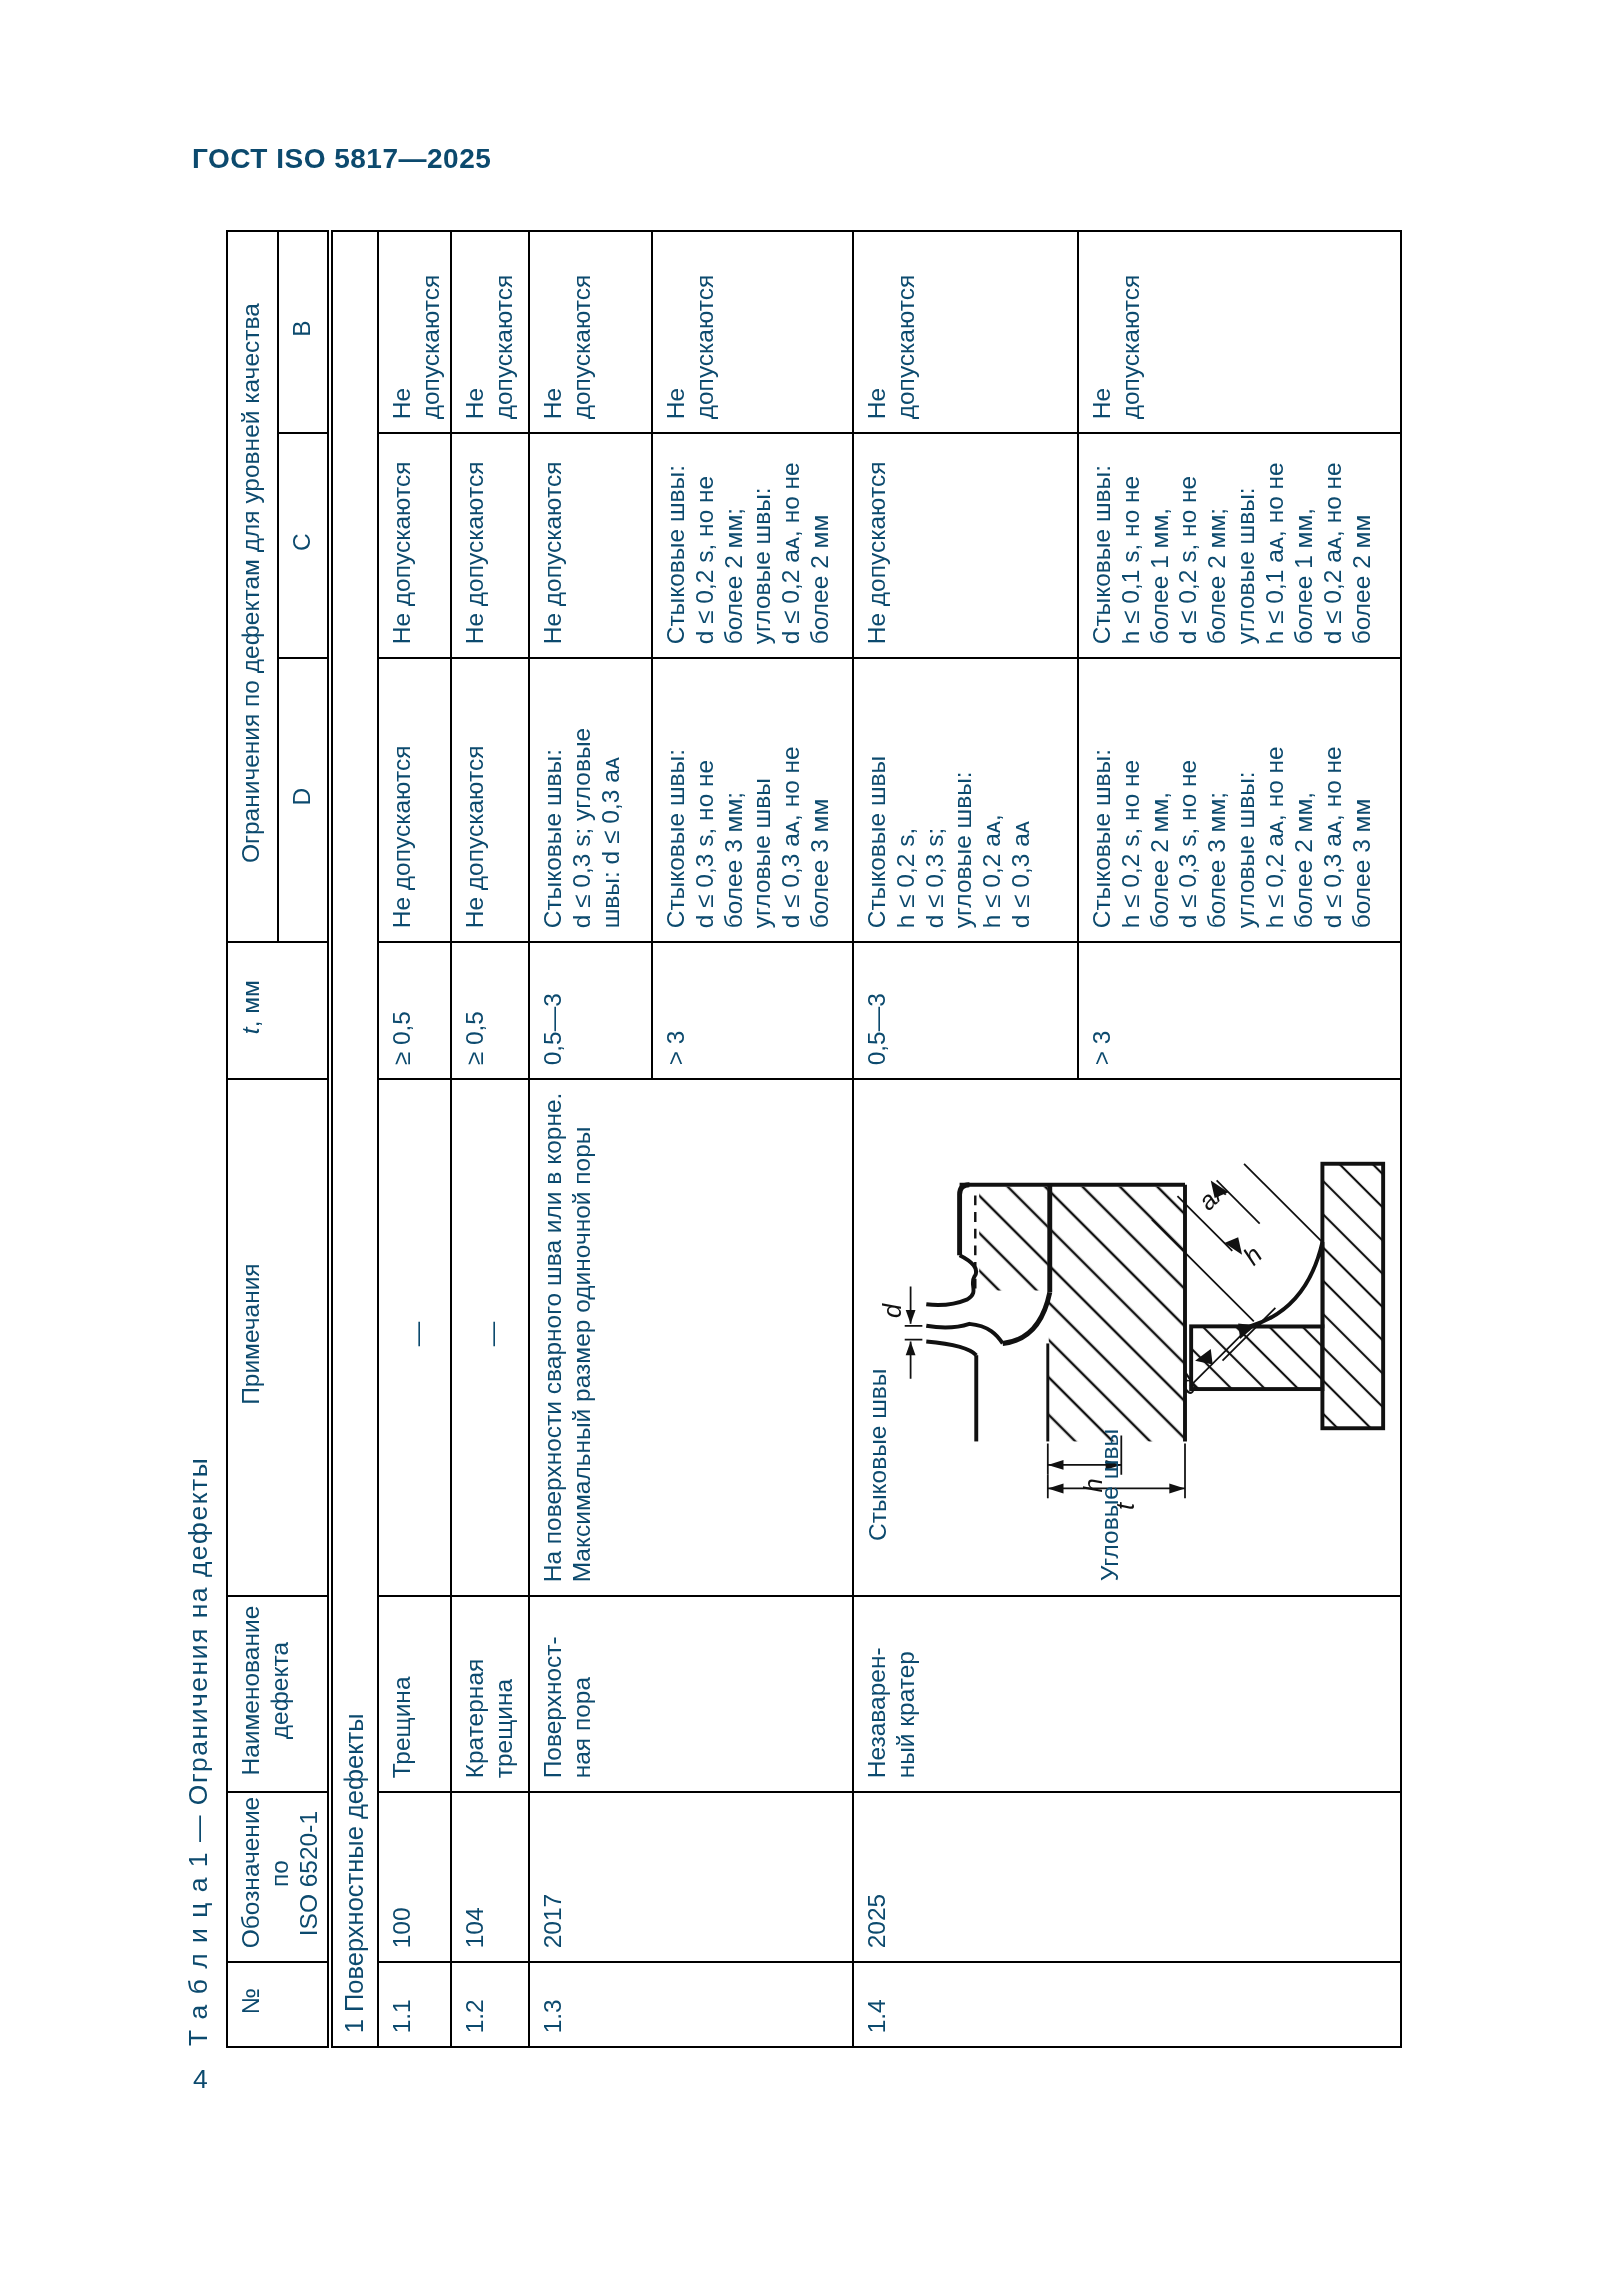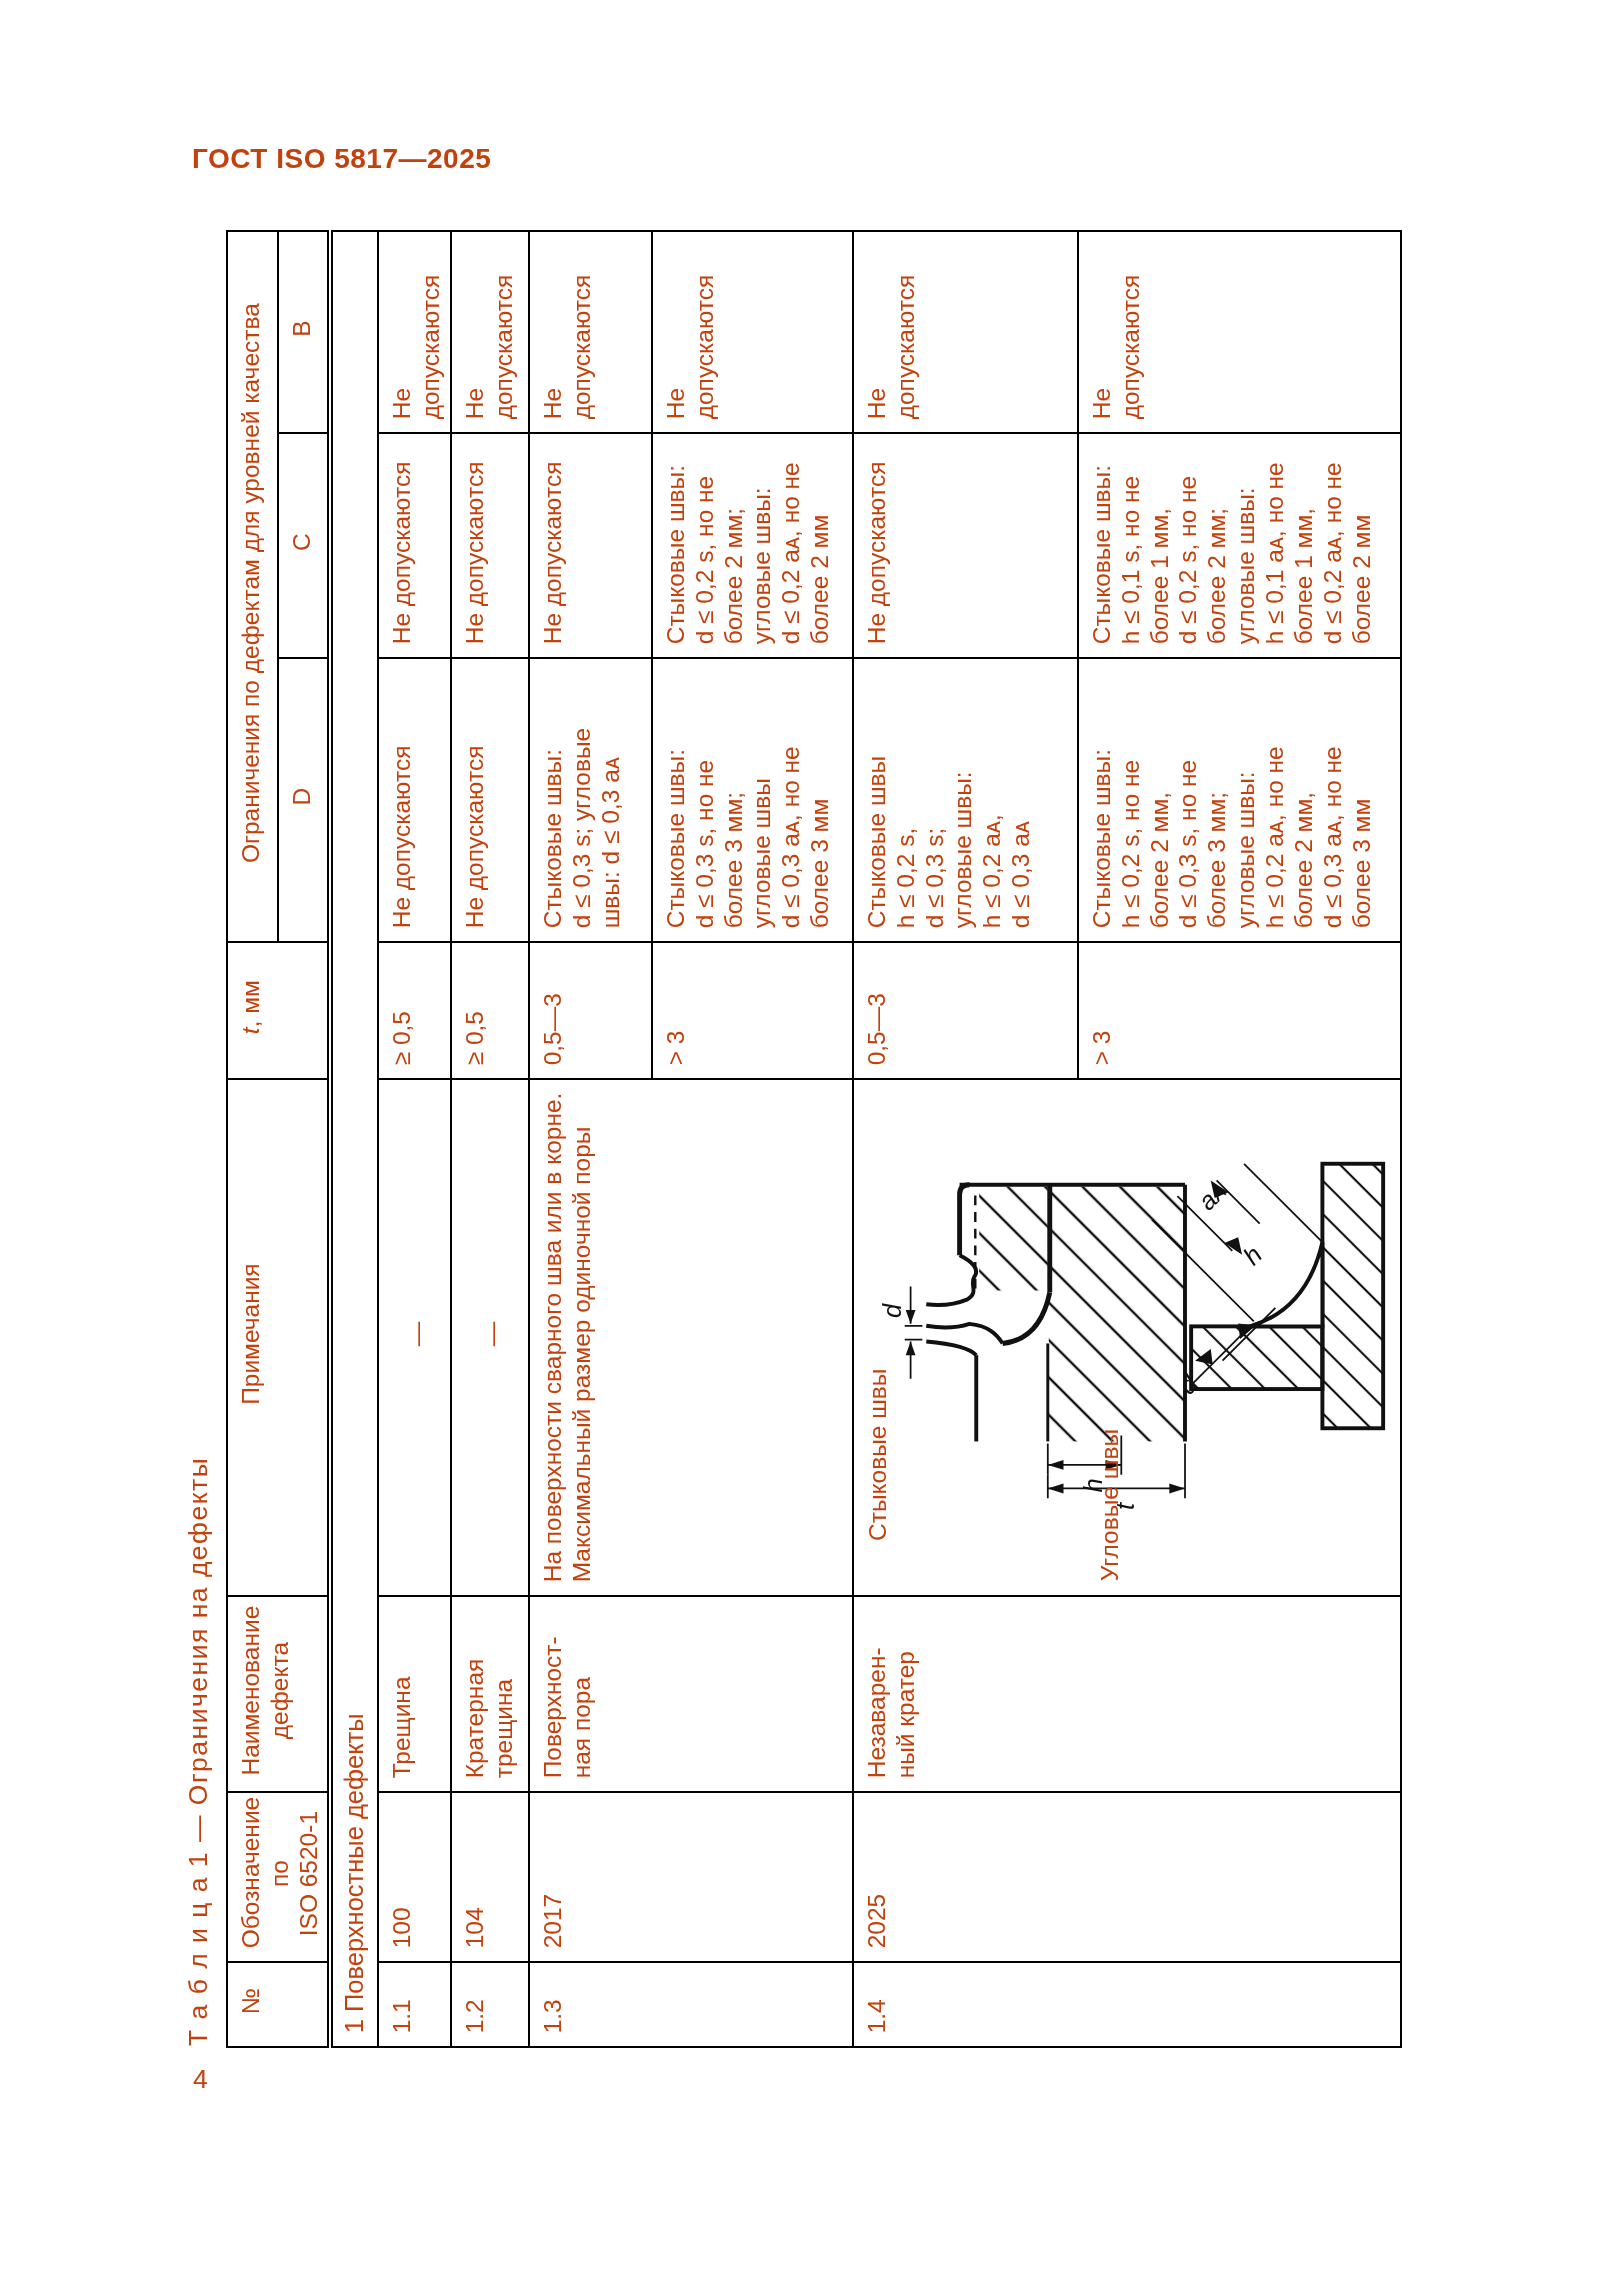--- a/index.html
+++ b/index.html
@@ -1,17 +1,17 @@
 <!DOCTYPE html>
 <html><head>
 <meta charset="utf-8">
 <style>
   html,body{margin:0;padding:0;background:#e8e8e8;}
   .page{position:relative;width:1621px;height:2293px;background:#ffffff;overflow:hidden;
-        font-family:"Liberation Sans","DejaVu Sans",sans-serif;color:#c2410c;}
+        font-family:"Liberation Sans","DejaVu Sans",sans-serif;color:#0c4a6e;}
   .doc-header{position:absolute;left:192px;top:143px;font-size:28px;font-weight:bold;letter-spacing:0.5px;}
   .page-number{position:absolute;left:193px;top:2064px;font-size:26.5px;}
   
   .rotated-block{position:absolute;left:183px;top:232px;width:1816px;height:1180px;
                  transform-origin:0 0;transform:rotate(-90deg) translateX(-1816px);}
   .table-title{height:43px;font-size:26.5px;letter-spacing:1.5px;padding-left:2px;white-space:nowrap;}
   table.deftab{border-collapse:collapse;table-layout:fixed;width:1816px;}
   table.deftab td{border:2.5px solid #000;vertical-align:top;font-size:24.5px;line-height:1.18;
                   padding:8.8px 5.9px 3.9px 12.7px;overflow:hidden;}
   table.deftab{border:2.9px solid #000;}

